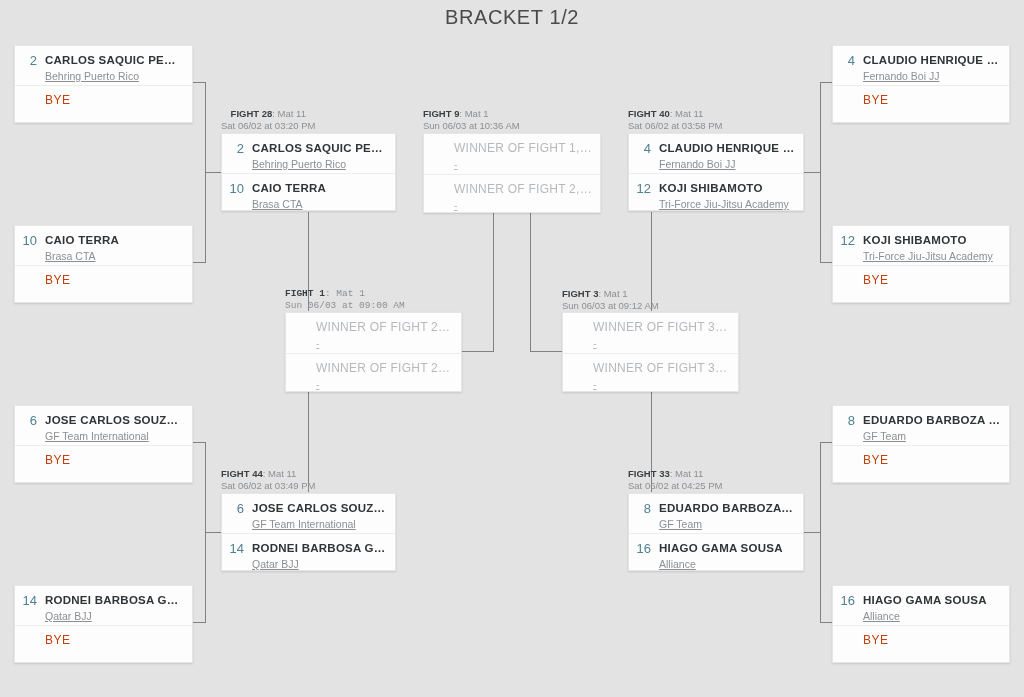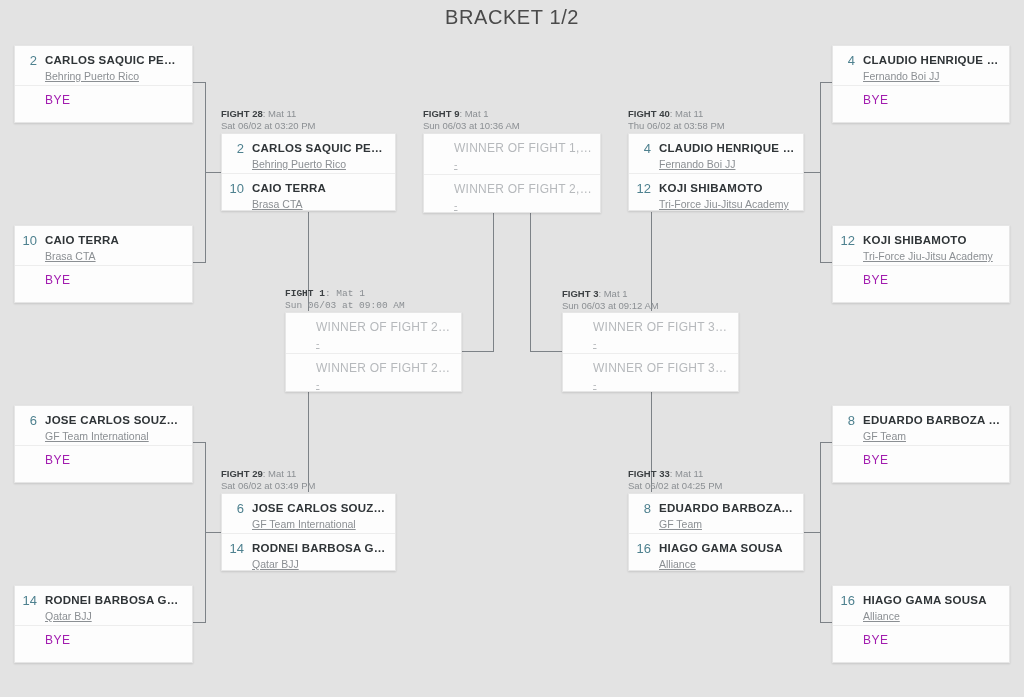--- a/index.html
+++ b/index.html
@@ -73,21 +73,21 @@
     color:#8b8f93;
     line-height:14px;
     margin-top:2px;
     white-space:nowrap;
     overflow:hidden;
     text-overflow:ellipsis;
     text-decoration:underline;
   }
   .bye .nm{
     font-weight:400;
-    color:#a21caf;
+    color:#c2410c;
     font-size:12px;
     letter-spacing:.5px;
   }
   .pend .nm{
     font-weight:400;
     color:#b6b9bc;
     font-size:12px;
     letter-spacing:.25px;
   }
   .pend .team{color:#b6b9bc;}
@@ -201,21 +201,21 @@
       </div>
     </div>
     <div class="slot bye">
       <div class="seed"></div>
       <div class="who">
         <div class="nm">BYE</div>
       </div>
     </div>
   </div>
 
-  <div class="flabel" style="left:221px;top:108px;">
+  <div class="flabel" style="left:221px;top:108px;text-align:center;">
     <div><b>FIGHT 28</b><span>: Mat 11</span></div>
     <div class="dt">Sat 06/02 at 03:20 PM</div>
   </div>
   <div class="card" style="left:221px;top:133px;width:175px;height:78px;">
     <div class="slot">
       <div class="seed">2</div>
       <div class="who">
         <div class="nm">CARLOS SAQUIC PEREZ</div>
         <div class="team">Behring Puerto Rico</div>
       </div>
@@ -223,21 +223,21 @@
     <div class="slot">
       <div class="seed">10</div>
       <div class="who">
         <div class="nm">CAIO TERRA</div>
         <div class="team">Brasa CTA</div>
       </div>
     </div>
   </div>
 
   <div class="flabel" style="left:221px;top:468px;">
-    <div><b>FIGHT 29</b><span>: Mat 11</span></div>
+    <div><b>FIGHT 44</b><span>: Mat 11</span></div>
     <div class="dt">Sat 06/02 at 03:49 PM</div>
   </div>
   <div class="card" style="left:221px;top:493px;width:175px;height:78px;">
     <div class="slot">
       <div class="seed">6</div>
       <div class="who">
         <div class="nm">JOSE CARLOS SOUZA ...</div>
         <div class="team">GF Team International</div>
       </div>
     </div>
@@ -308,21 +308,21 @@
       <div class="seed"></div>
       <div class="who">
         <div class="nm">WINNER OF FIGHT 33, MAT 11</div>
         <div class="team">-</div>
       </div>
     </div>
   </div>
 
   <div class="flabel" style="left:628px;top:108px;">
     <div><b>FIGHT 40</b><span>: Mat 11</span></div>
-    <div class="dt">Thu 06/02 at 03:58 PM</div>
+    <div class="dt">Sat 06/02 at 03:58 PM</div>
   </div>
   <div class="card" style="left:628px;top:133px;width:176px;height:78px;">
     <div class="slot">
       <div class="seed">4</div>
       <div class="who">
         <div class="nm">CLAUDIO HENRIQUE D...</div>
         <div class="team">Fernando Boi JJ</div>
       </div>
     </div>
     <div class="slot">

